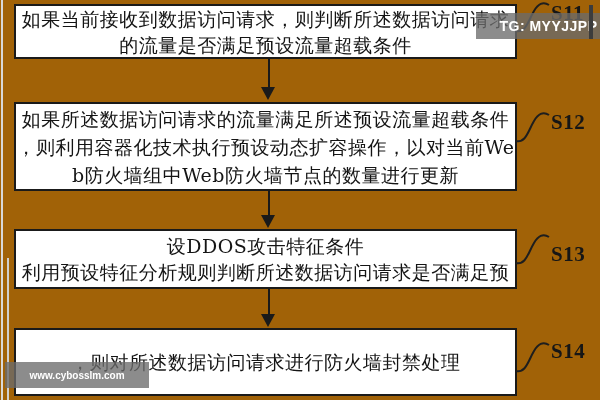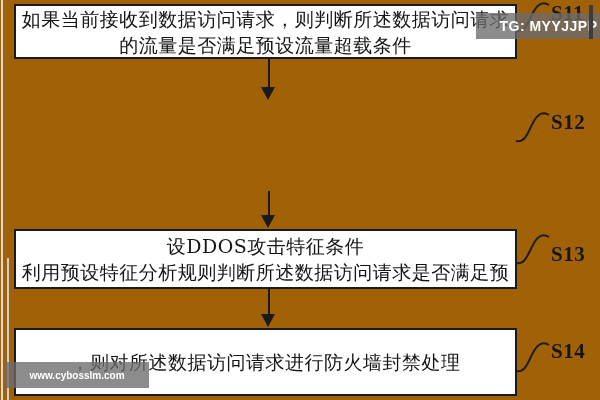--- a/index.html
+++ b/index.html
@@ -65,20 +65,25 @@
 <div class="stage">
 
   <div class="scanline a"></div>
   <div class="scanline b"></div>
 
   <div class="box b1">
     <div class="line">如果当前接收到数据访问请求，则判断所述数据访问请求</div>
     <div class="line">的流量是否满足预设流量超载条件</div>
   </div>
 
+  <div class="box b2">
+    <div class="line">如果所述数据访问请求的流量满足所述预设流量超载条件</div>
+    <div class="line">，则利用容器化技术执行预设动态扩容操作，以对当前We</div>
+    <div class="line">b防火墙组中Web防火墙节点的数量进行更新</div>
+  </div>
 
   <div class="box b3">
     <div class="line">设DDOS攻击特征条件</div>
     <div class="line">利用预设特征分析规则判断所述数据访问请求是否满足预</div>
   </div>
 
   <div class="box b4">
     <div class="line">，则对所述数据访问请求进行防火墙封禁处理</div>
   </div>
 

